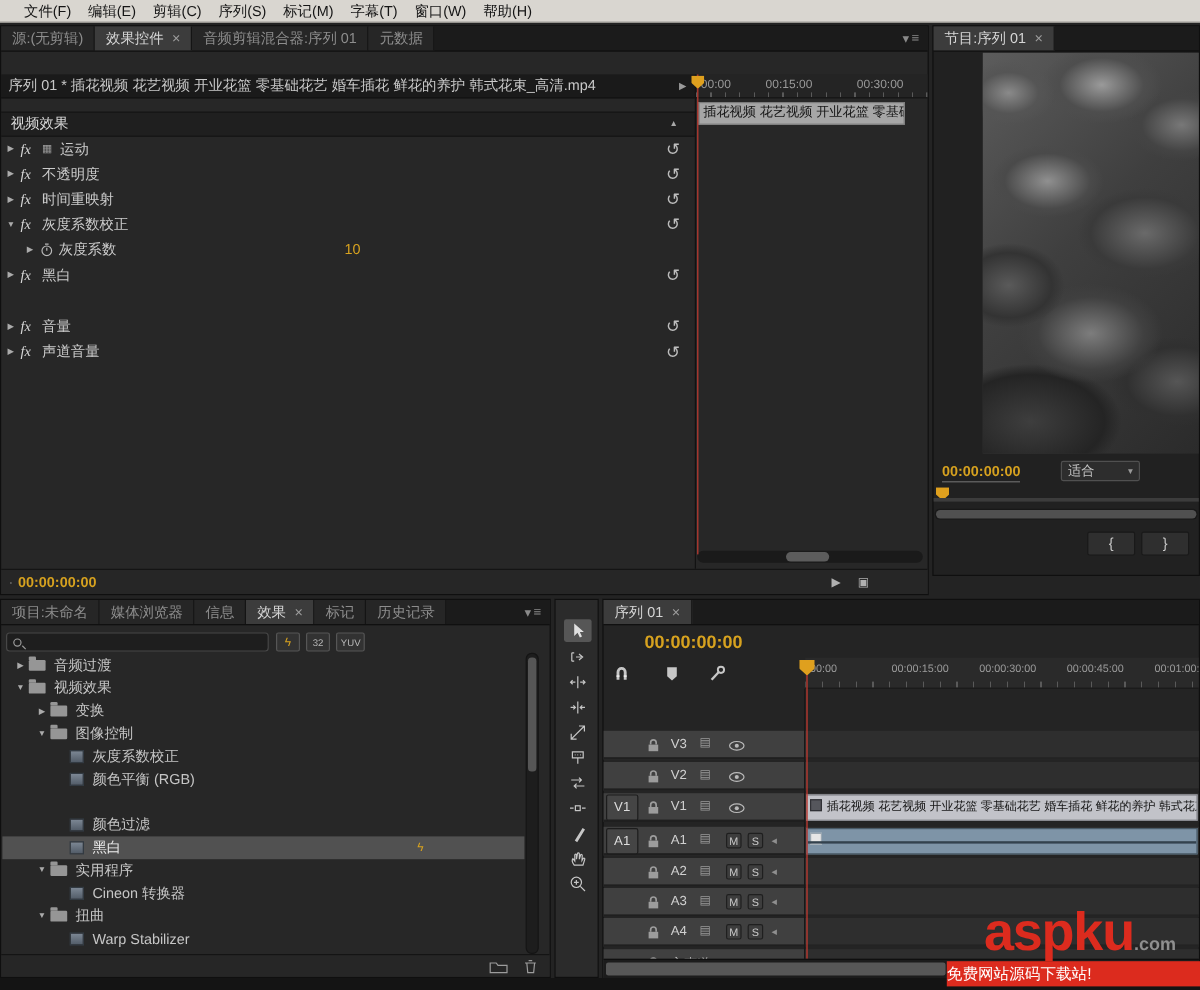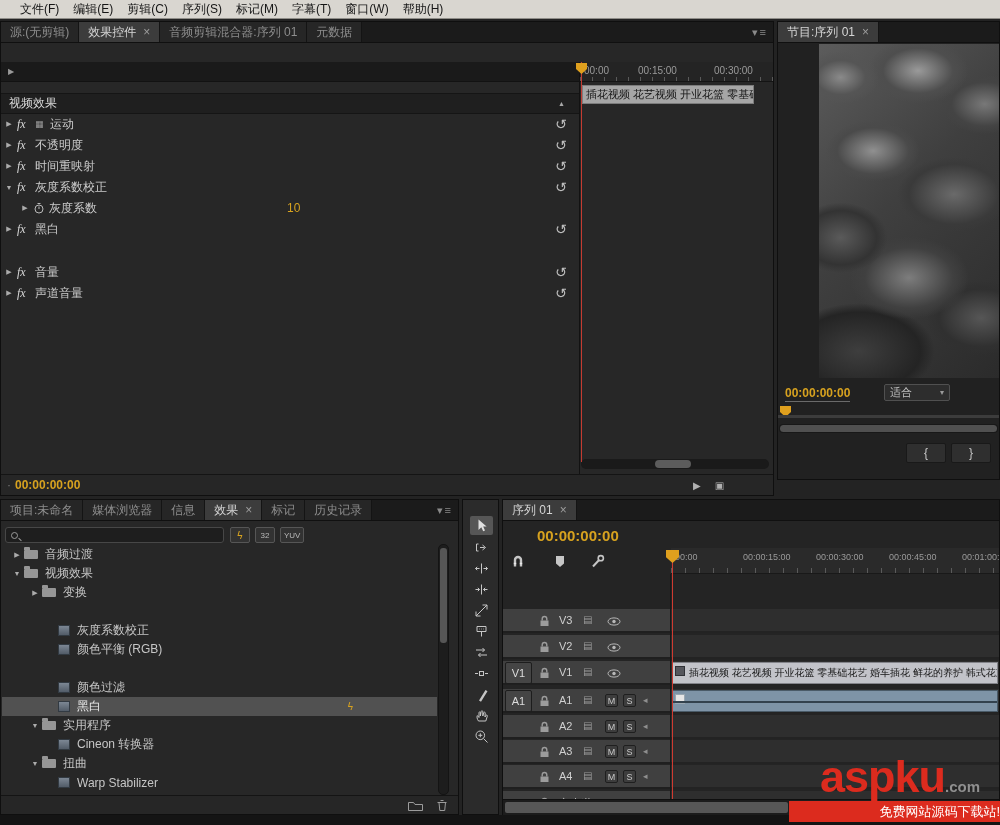--- a/index.html
+++ b/index.html
@@ -158,21 +158,21 @@
     border-top:1px solid #0f0f0f;z-index:8}
   .tl-scroll-thumb{position:absolute;left:2px;top:2px;width:283px;height:11px;background:#575757;border-radius:2px}
 
   
   #bottom-strip{position:absolute;left:0;top:815px;width:100%;height:10px;background:#141414;z-index:30}
   #watermark{position:absolute;right:0;bottom:3px;z-index:40;text-align:right}
   #wm-brand{padding-right:20px;line-height:1}
   .wm-aspku{font-size:45px;font-weight:bold;color:#dc2b1e;letter-spacing:-1px}
   .wm-com{font-size:15px;color:#8f8f8f;font-weight:bold}
   #wm-bar{width:211px;height:21px;background:#dc2b1e;color:#fff;font-size:13px;line-height:21px;
-    text-align:right;margin-top:2px}
+    text-align:left;margin-top:2px}
 
   svg{display:block}
 </style>
 </head>
 <body>
 
 <div id="app">
 
   <div id="menubar">
     <span class="menu-item">文件(F)</span>
@@ -200,20 +200,21 @@
       <div class="tab">
         <span>元数据</span>
       </div>
       <div class="panel-menu">
         <span>▾</span>
         <span>≡</span>
       </div>
     </div>
 
     <div class="ec-titlebar">
+      <span class="ec-title-text">序列 01 * 插花视频 花艺视频 开业花篮 零基础花艺 婚车插花 鲜花的养护 韩式花束_高清.mp4</span>
       <span class="ec-title-arrow">▶</span>
     </div>
 
     <div class="ec-row ec-section" style="top:71px">
       <span class="sec-label">视频效果</span>
       <span class="sec-caret">▲</span>
     </div>
     <div class="ec-row" style="top:92px">
       <span class="twirl">▶</span>
       <span class="fxbadge">fx</span>
@@ -359,20 +360,25 @@
     <div class="pj-row lvl0" style="top:64px">
       <span class="twirl">▼</span>
       <span class="ico-folder"></span>
       <span>视频效果</span>
     </div>
     <div class="pj-row lvl1" style="top:83px">
       <span class="twirl">▶</span>
       <span class="ico-folder"></span>
       <span>变换</span>
     </div>
+    <div class="pj-row lvl1" style="top:102px">
+      <span class="twirl">▼</span>
+      <span class="ico-folder"></span>
+      <span>图像控制</span>
+    </div>
     <div class="pj-row lvl2" style="top:121px">
       <span class="ico-effect"></span>
       <span>灰度系数校正</span>
     </div>
     <div class="pj-row lvl2" style="top:140px">
       <span class="ico-effect"></span>
       <span>颜色平衡 (RGB)</span>
     </div>
     <div class="pj-row lvl2" style="top:178px">
       <span class="ico-effect"></span>

